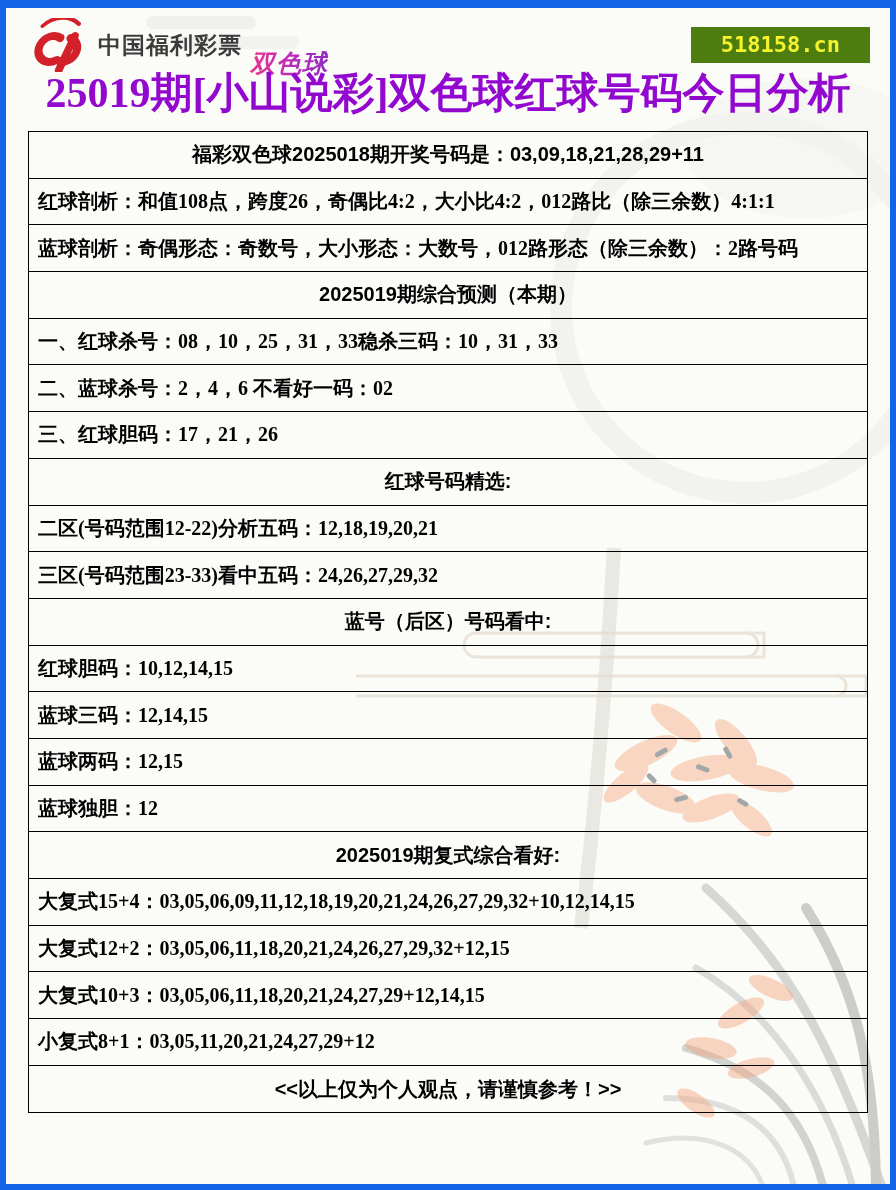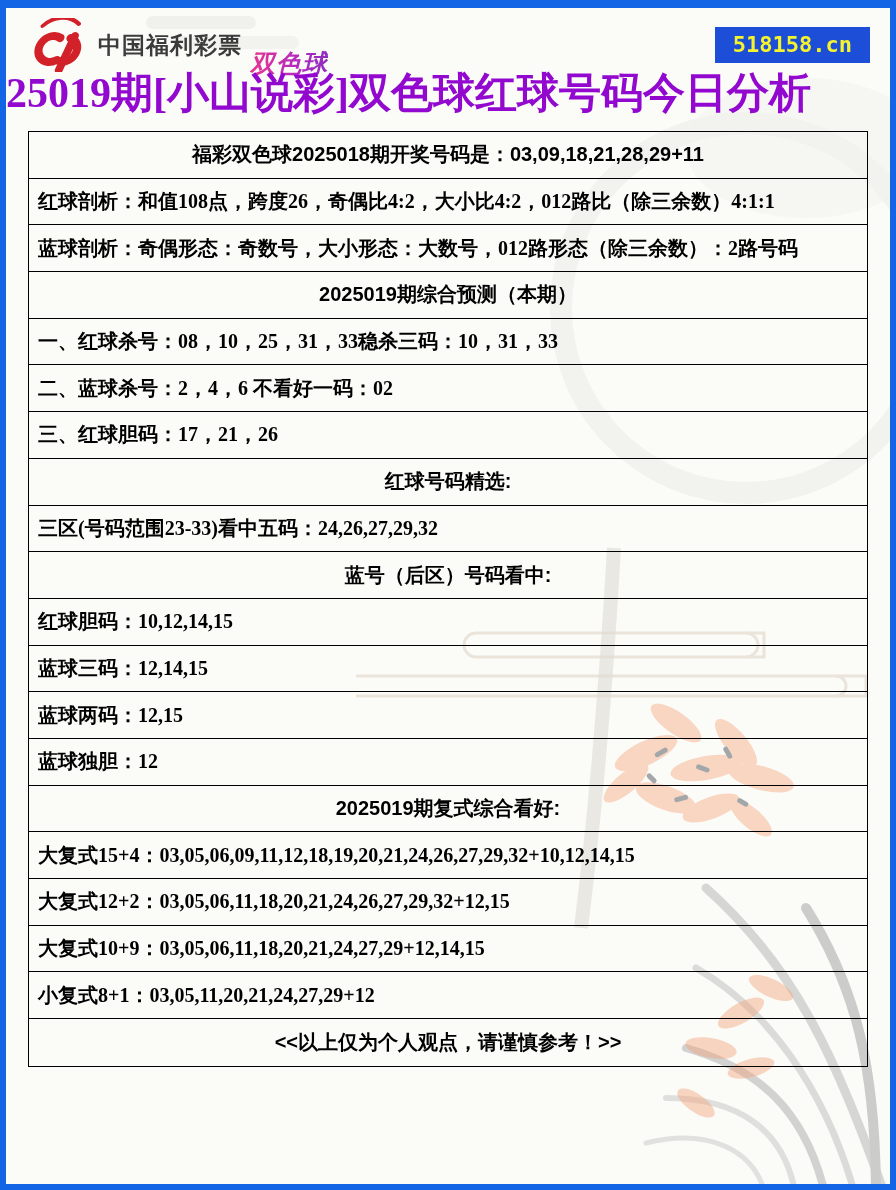--- a/index.html
+++ b/index.html
@@ -17,27 +17,27 @@
     display:flex;align-items:center;z-index:2;gap:8px;
   }
   .logo{width:58px;height:54px;flex:0 0 auto;}
   .brand{font-size:23px;font-weight:bold;color:#3b3b3b;letter-spacing:1px;margin-left:6px;}
   .product{
     font-size:25px;font-weight:bold;font-style:italic;letter-spacing:1px;
     background:linear-gradient(90deg,#e8368f 0%,#b42bbf 60%,#8f2bbf 100%);
     -webkit-background-clip:text;background-clip:text;color:transparent;margin-top:36px;
   }
   .badge{
-    margin-left:auto;background:#1d4ed8;color:#f5f32c;
+    margin-left:auto;background:#4d7c0f;color:#f5f32c;
     font-family:"DejaVu Sans Mono","Liberation Mono",monospace;
-    font-size:22px;font-weight:bold;padding:5px 18px;line-height:1.2;text-align:center;
+    font-size:22px;font-weight:bold;padding:5px 30px;line-height:1.2;text-align:center;
   }
   .title{
     position:absolute;top:56px;left:0;right:0;margin:0;z-index:2;
-    text-align:left;
+    text-align:center;
     font-family:"Liberation Serif","DejaVu Serif",serif;
     font-weight:bold;font-size:42px;line-height:1.4;
     color:#9208cf;
   }
   .analysis-table{
     position:absolute;top:123px;left:22px;width:840px;z-index:1;
     border:1px solid #000;box-sizing:border-box;
     background:transparent;
   }
   .row{
@@ -151,20 +151,23 @@
       <div class="row left">
         <span>二、蓝球杀号：2，4，6 不看好一码：02</span>
       </div>
       <div class="row left">
         <span>三、红球胆码：17，21，26</span>
       </div>
       <div class="row center">
         <span>红球号码精选:</span>
       </div>
       <div class="row left">
+        <span>二区(号码范围12-22)分析五码：12,18,19,20,21</span>
+      </div>
+      <div class="row left">
         <span>三区(号码范围23-33)看中五码：24,26,27,29,32</span>
       </div>
       <div class="row center">
         <span>蓝号（后区）号码看中:</span>
       </div>
       <div class="row left">
         <span>红球胆码：10,12,14,15</span>
       </div>
       <div class="row left">
         <span>蓝球三码：12,14,15</span>
@@ -178,21 +181,21 @@
       <div class="row center">
         <span>2025019期复式综合看好:</span>
       </div>
       <div class="row left">
         <span>大复式15+4：03,05,06,09,11,12,18,19,20,21,24,26,27,29,32+10,12,14,15</span>
       </div>
       <div class="row left">
         <span>大复式12+2：03,05,06,11,18,20,21,24,26,27,29,32+12,15</span>
       </div>
       <div class="row left">
-        <span>大复式10+9：03,05,06,11,18,20,21,24,27,29+12,14,15</span>
+        <span>大复式10+3：03,05,06,11,18,20,21,24,27,29+12,14,15</span>
       </div>
       <div class="row left">
         <span>小复式8+1：03,05,11,20,21,24,27,29+12</span>
       </div>
       <div class="row center">
         <span>&lt;&lt;以上仅为个人观点，请谨慎参考！&gt;&gt;</span>
       </div>
     </div>
 
 </div>

